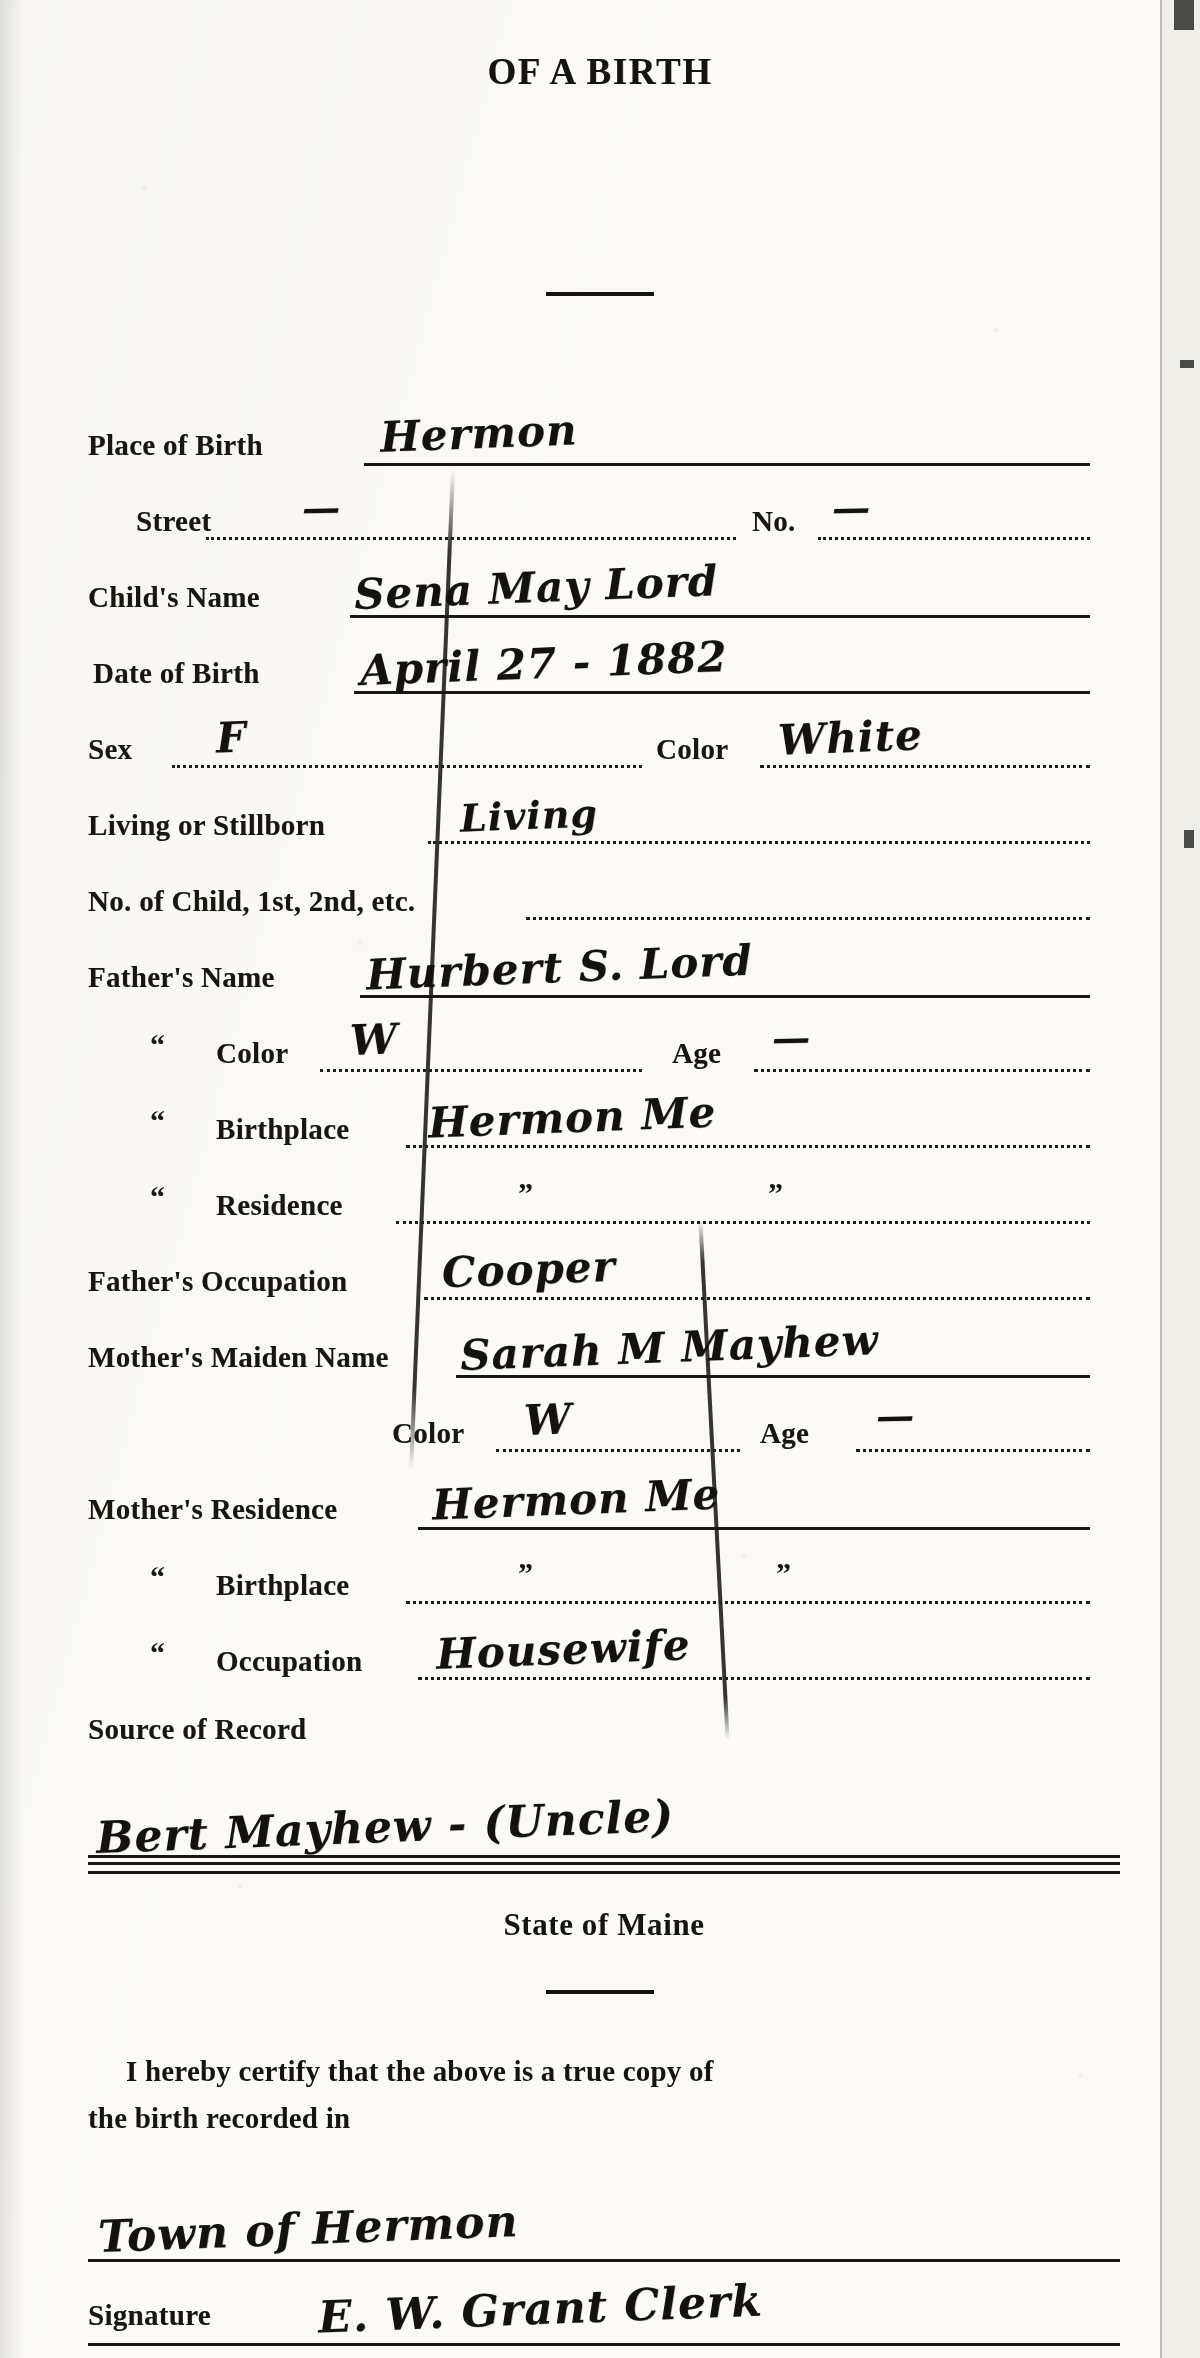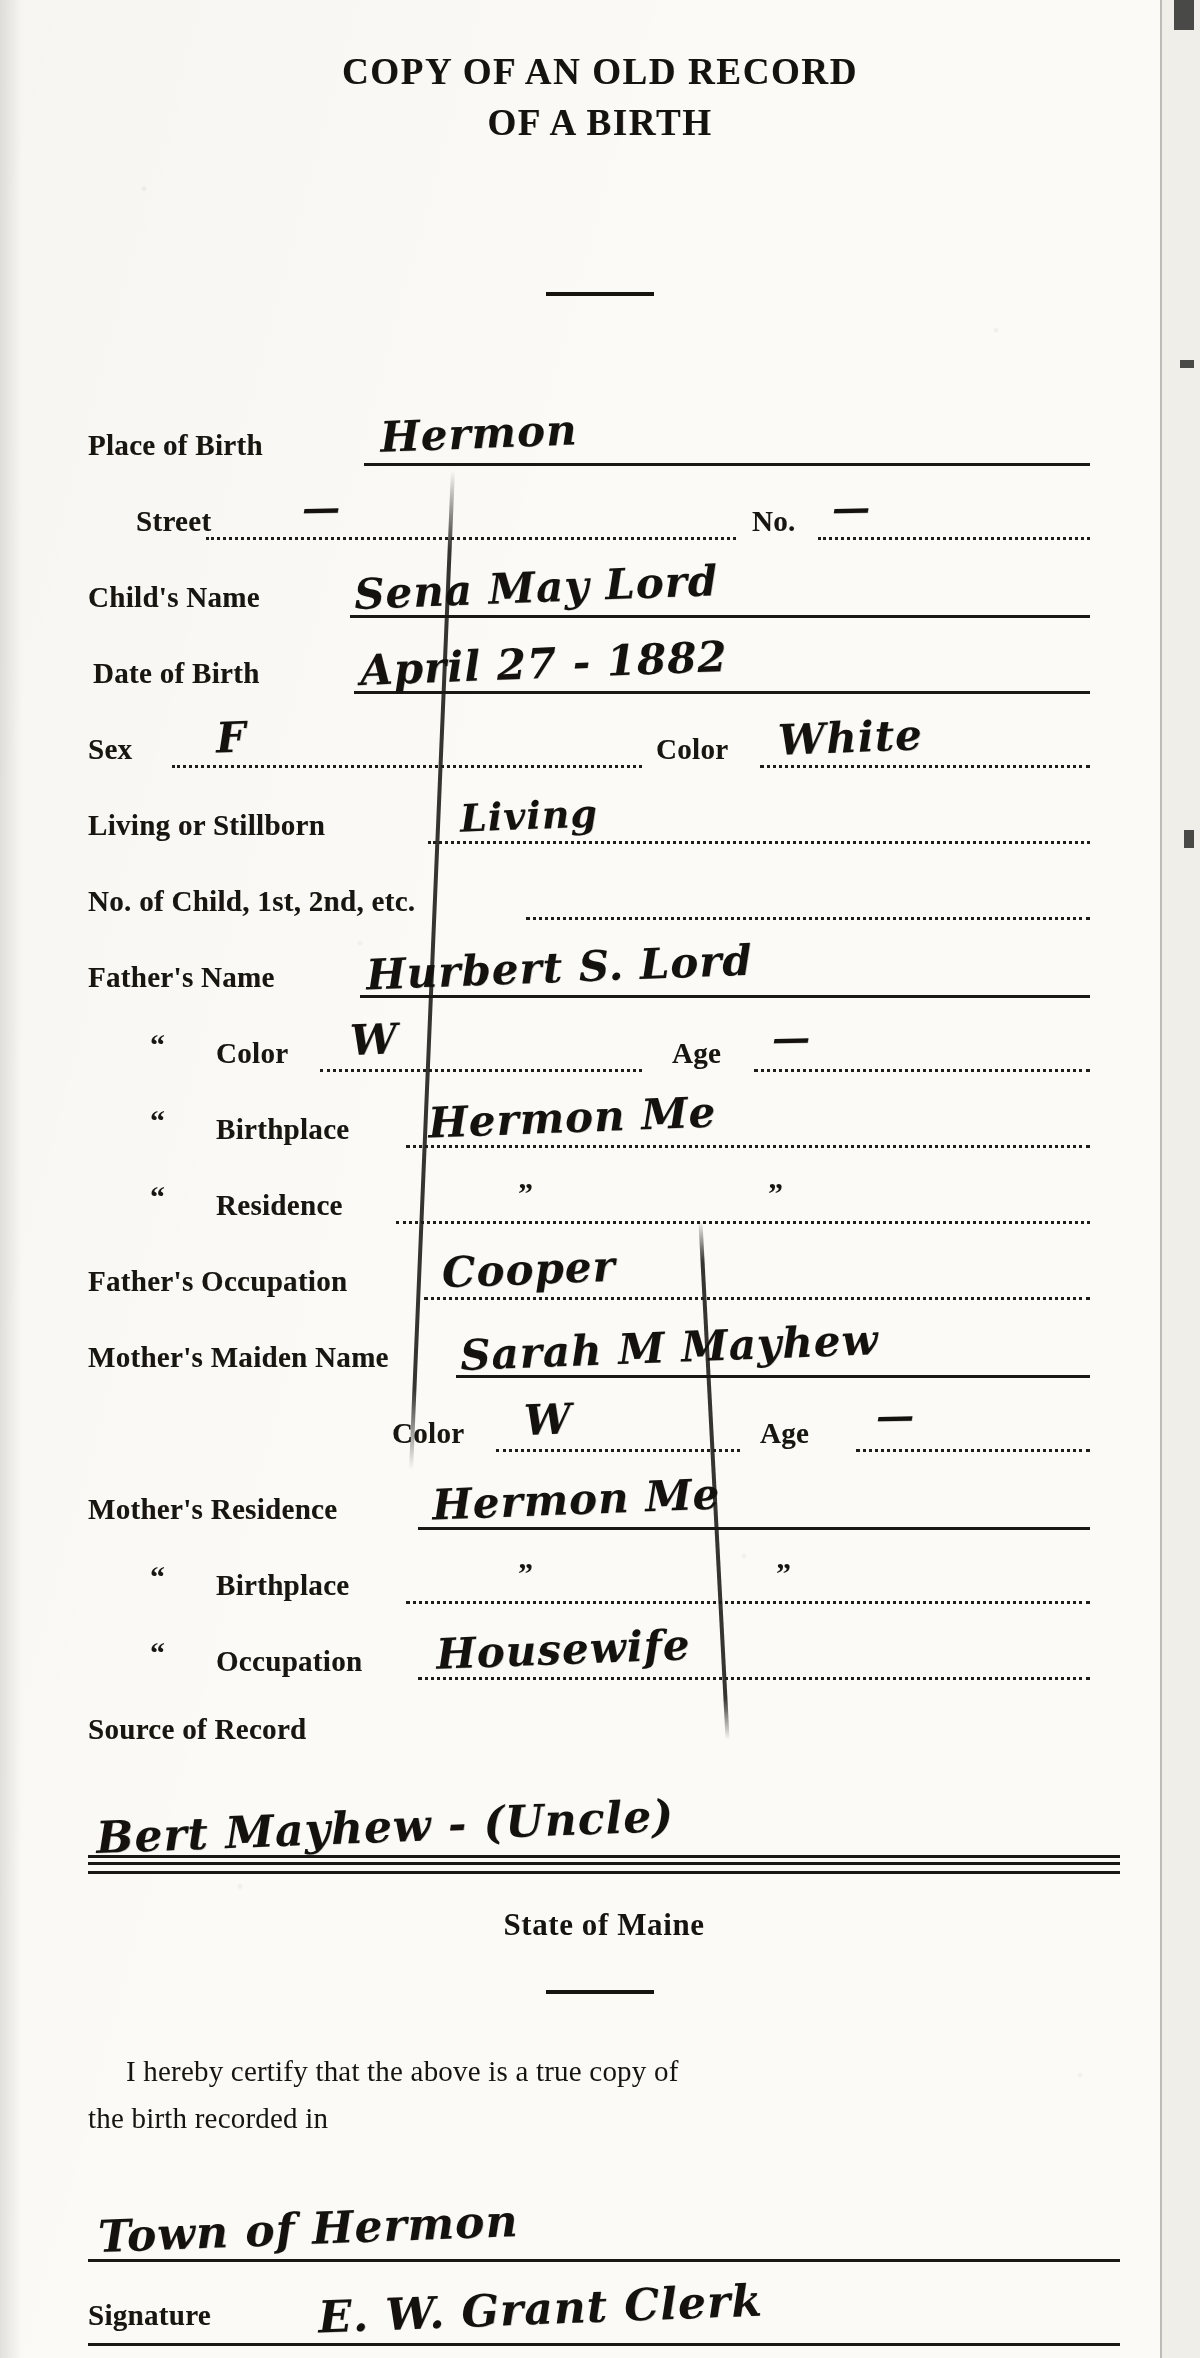--- a/index.html
+++ b/index.html
@@ -167,42 +167,41 @@
     font-family: "Liberation Serif", serif;
     font-weight: bold;
     font-size: 31px;
     letter-spacing: .6px;
     color: #17130f;
   }
   .certify {
     position: absolute;
     left: 88px; right: 80px;
     font-family: "Liberation Serif", serif;
-    font-weight: normal;
+    font-weight: bold;
     font-size: 29px;
     line-height: 1.62;
     color: #17130f;
     letter-spacing: .2px;
   }
   .indent { display: inline-block; width: 38px; }
 </style>
 </head>
 <body>
 
 <div class="page">
   <div class="paper-noise"></div>
   <div class="doc-left-edge"></div>
   <div class="doc-right-gutter">
     <div class="gutter-mark m1"></div>
     <div class="gutter-mark m2"></div>
     <div class="gutter-mark m3"></div>
   </div>
 
   <div class="title-block">
-    <div class="title-line">COPY OF AN OLD RECORD</div>
     <div class="title-line">OF A BIRTH</div>
   </div>
   <div class="rule-dash-wrap" style="top:292px;">
     <div class="rule-dash"></div>
   </div>
 
   <div class="ink-stroke"></div>
   <div class="ink-stroke b"></div>
 
   <div class="form">

